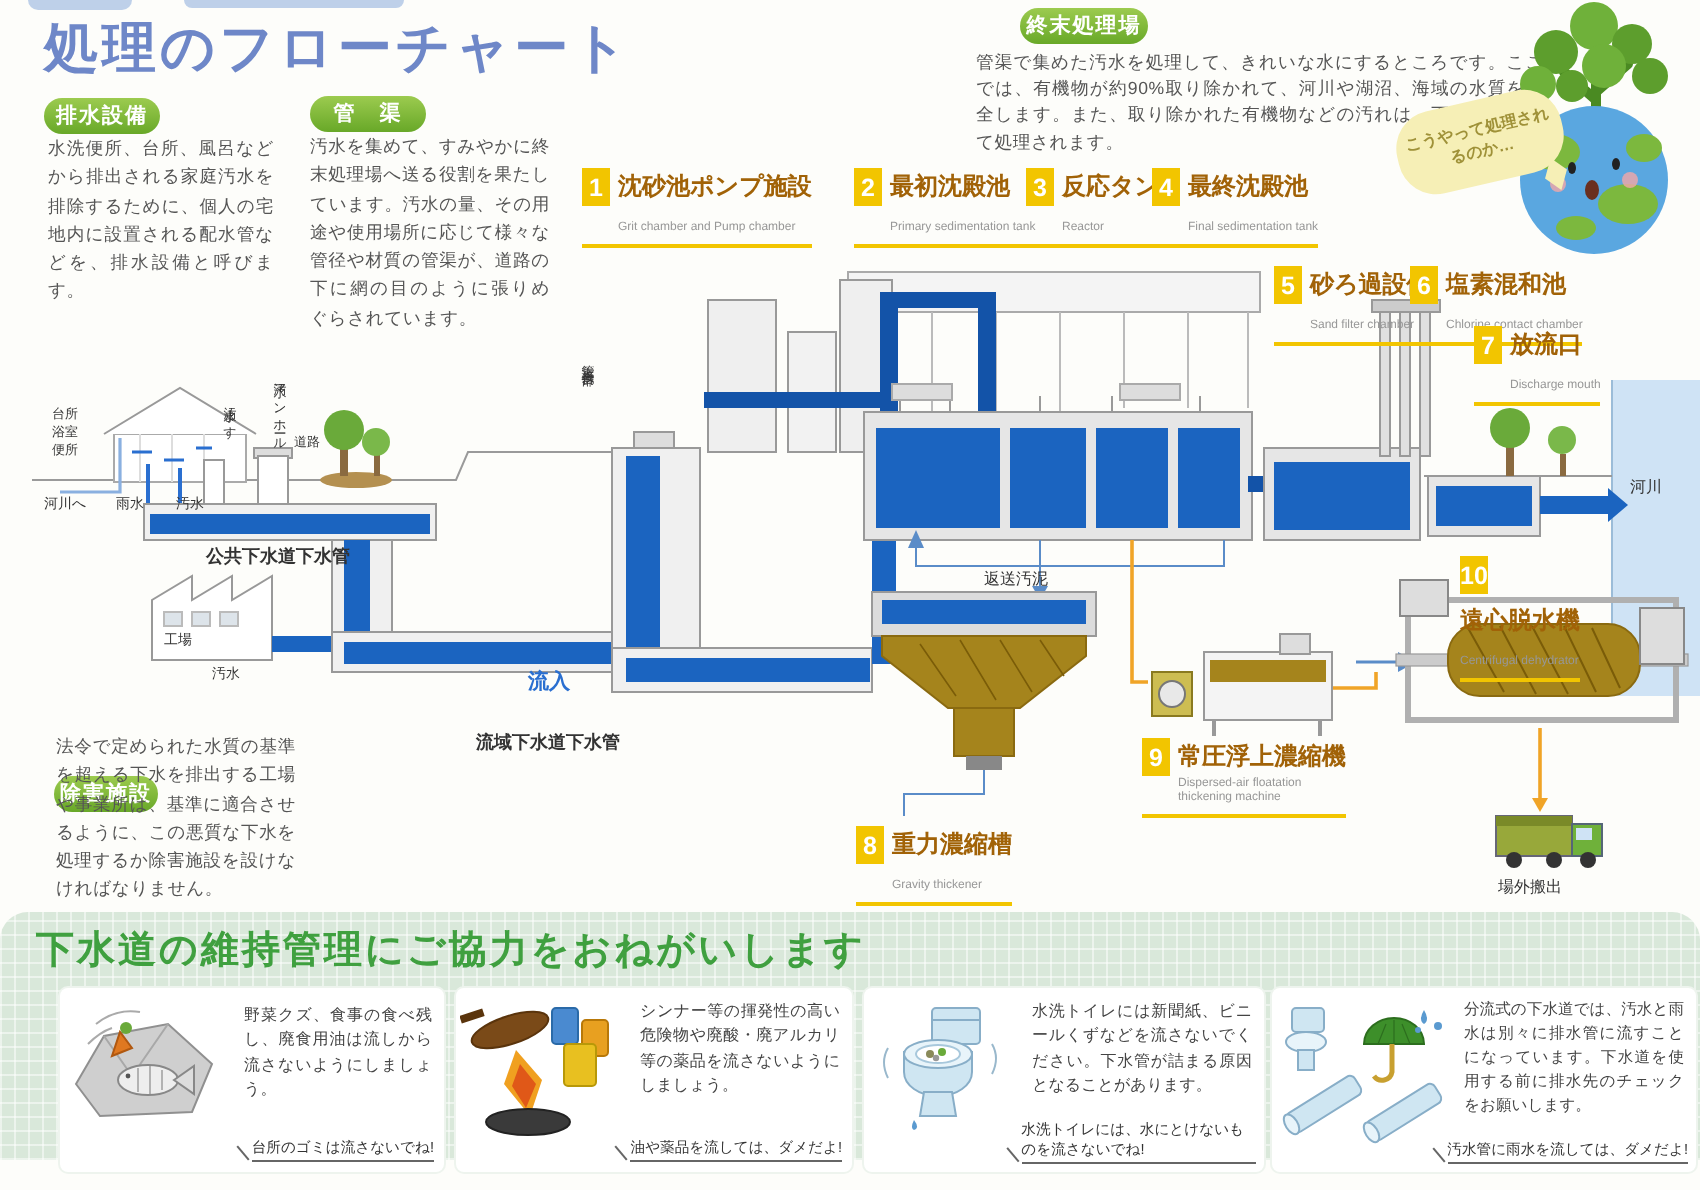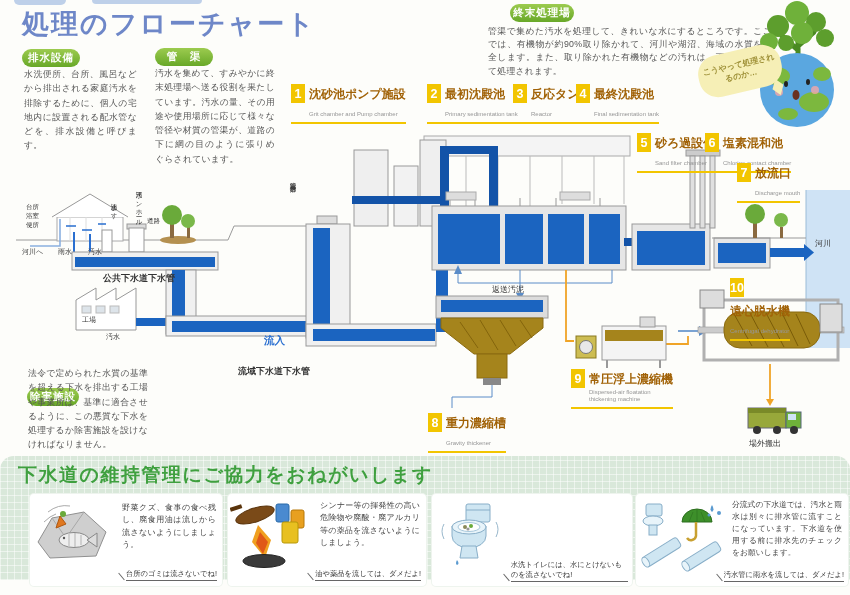--- a/index.html
+++ b/index.html
@@ -361,20 +361,21 @@
         <path d="M18,26 h34 v10 a17,12 0 0 1 -34,0 z" fill="#cfe6f2" stroke="#88aec8"></path>
         <ellipse cx="35" cy="27" rx="17" ry="7" fill="#e8f4fa" stroke="#88aec8"></ellipse>
         <ellipse cx="35" cy="27" rx="11" ry="4.5" fill="#fff" stroke="#a8c8dc"></ellipse>
         <circle cx="31" cy="27" r="2" fill="#8a8a5a"></circle>
           <circle cx="37" cy="26" r="2" fill="#6aaa3a"></circle>
           <circle cx="34" cy="29" r="1.6" fill="#999"></circle>
         <path d="M28,46 h14 l2,12 h-18 z" fill="#cfe6f2" stroke="#88aec8"></path>
         <path d="M10,24 q-4,7 0,15 M62,22 q4,7 0,15" stroke="#99b8cc" fill="none"></path>
         <path d="M23,60 q-2,4 0,5 q3,-1 0,-5" fill="#5a9ad0"></path>
       </svg>
+      <div class="tip-text" style="left:84px;top:6px;width:110px;">水洗トイレには新聞紙、ビニールくずなどを流さないでください。下水管が詰まる原因となることがあります。</div>
       <div class="caption" style="right:4px;bottom:4px;max-width:122px;">
         <i class="slash"></i>
         <span class="ctxt">水洗トイレには、水にとけないものを流さないでね!</span>
       </div>
     </div>
 
     <div class="card" style="left:636px;width:212px;">
       <svg class="tip-ill" width="90" height="74" viewBox="0 0 90 74">
         <rect x="8" y="4" width="16" height="12" rx="2" fill="#cfe6f2" stroke="#88aec8"></rect>
         <ellipse cx="15" cy="21" rx="10" ry="5" fill="#e8f4fa" stroke="#88aec8"></ellipse>

